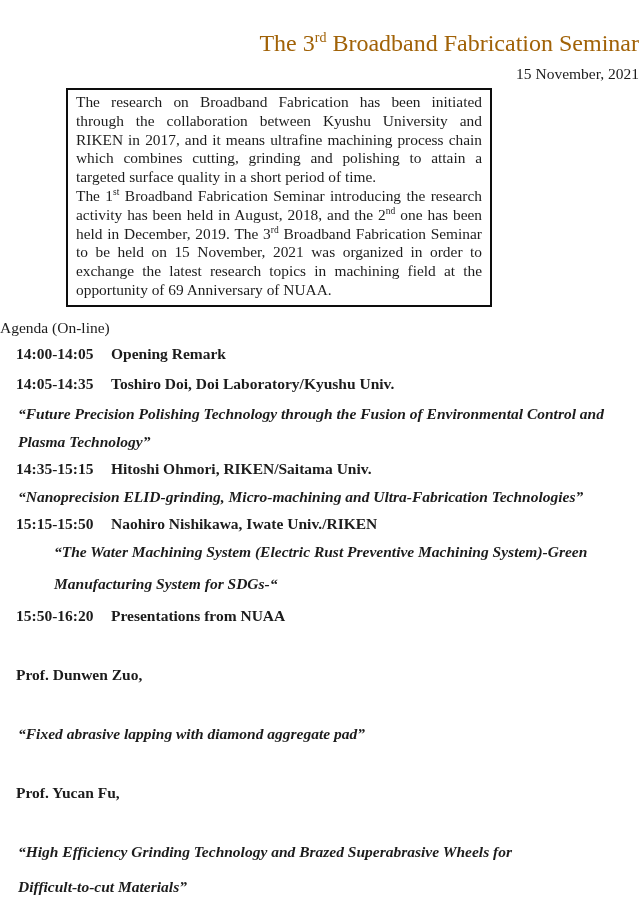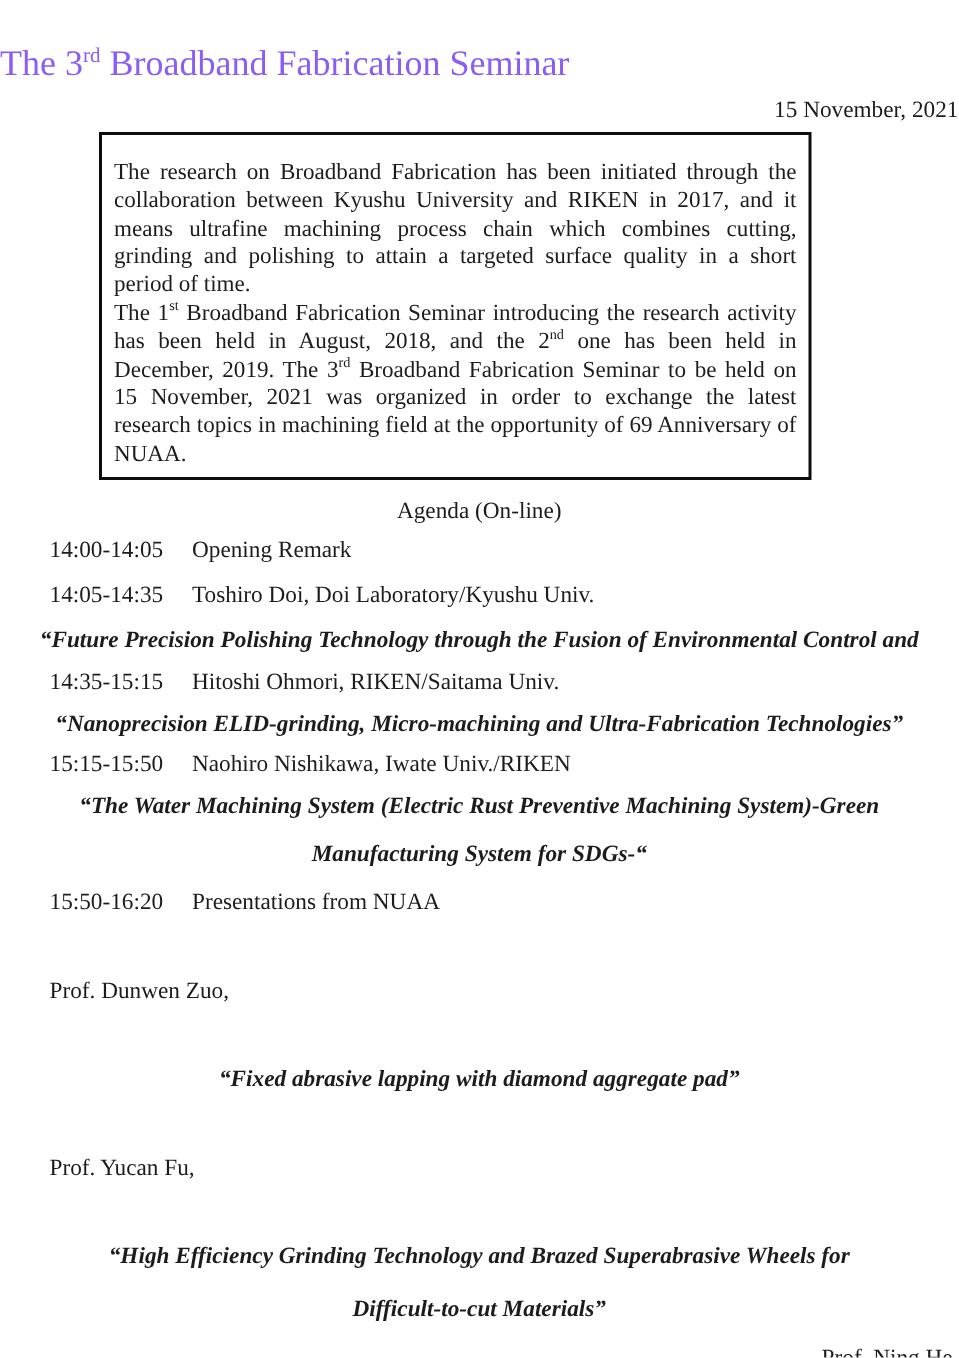--- a/index.html
+++ b/index.html
@@ -8,67 +8,66 @@
     background:#ffffff;
     color:#1c1c1c;
     font-family:"Liberation Serif","DejaVu Serif",serif;
     overflow:hidden;
   }
   .page{width:639px;height:905px;position:relative;}
   .title{
     margin:28px 0 0 0;
     font-size:24px;line-height:30px;
     font-weight:normal;
-    text-align:left;
-    color:#8b5cf6;
+    text-align:right;
+    color:#a16207;
   }
   .title sup{font-size:14px;line-height:0;}
   .doc-date{
     margin-top:6px;
     font-size:15.5px;line-height:20px;
     text-align:right;
   }
   .intro-box{
     box-sizing:border-box;
     margin:4px 0 0 66px;
-    width:475px;
+    width:426px;
     border:2.5px solid #0d0d0d;
-    padding:16px 8px 5px 8px;
+    padding:3px 8px 5px 8px;
   }
   .intro-box p{
     margin:0;
     font-size:15.4px;
     line-height:18.8px;
     text-align:justify;
     text-justify:inter-word;
   }
   .intro-box sup{font-size:9.5px;line-height:0;}
   .agenda-heading{
     margin-top:11px;
     font-size:15.5px;line-height:20px;
-    text-align:center;
+    text-align:left;
   }
   .agenda{margin-top:6px;}
   .r{
     font-size:15.5px;
     line-height:20px;
     margin-bottom:10px;
   }
-  .left{padding-left:33px;}
+  .left{padding-left:16px;font-weight:bold;}
   .time{display:inline-block;min-width:95px;}
   .talk{
     font-weight:bold;
     font-style:italic;
-    text-align:center;
     padding:0 18px;
   }
   .g3{margin-bottom:3px;}
   .g7{margin-bottom:7px;}
   .g8{margin-bottom:8px;}
-  .g12{margin-bottom:12px;}
+  .g12{margin-bottom:12px;margin-left:36px;}
   .g13{margin-bottom:13px;}
   .g15{margin-bottom:15px;margin-top:39px;}
   .g17{margin-bottom:32px;text-align:right;}
 </style>
 </head>
 <body>
 
 <div class="page">
 
   <h1 class="title"><span>The 3</span><sup>rd</sup><span> Broadband Fabrication Seminar</span></h1>
@@ -82,20 +81,21 @@
 
   <div class="agenda-heading">Agenda (On-line)</div>
 
   <div class="agenda">
 
     <div class="r left"><span class="time">14:00-14:05</span><span class="desc">Opening Remark</span></div>
 
     <div class="r left"><span class="time">14:05-14:35</span><span class="desc">Toshiro Doi, Doi Laboratory/Kyushu Univ.</span></div>
 
     <div class="r talk g8">“Future Precision Polishing Technology through the Fusion of Environmental Control and</div>
+    <div class="r talk g7">Plasma Technology”</div>
 
     <div class="r left g8"><span class="time">14:35-15:15</span><span class="desc">Hitoshi Ohmori, RIKEN/Saitama Univ.</span></div>
 
     <div class="r talk g7">“Nanoprecision ELID-grinding, Micro-machining and Ultra-Fabrication Technologies”</div>
 
     <div class="r left g8"><span class="time">15:15-15:50</span><span class="desc">Naohiro Nishikawa, Iwate Univ./RIKEN</span></div>
 
     <div class="r talk g12">“The Water Machining System (Electric Rust Preventive Machining System)-Green</div>
     <div class="r talk g12">Manufacturing System for SDGs-“</div>
 

